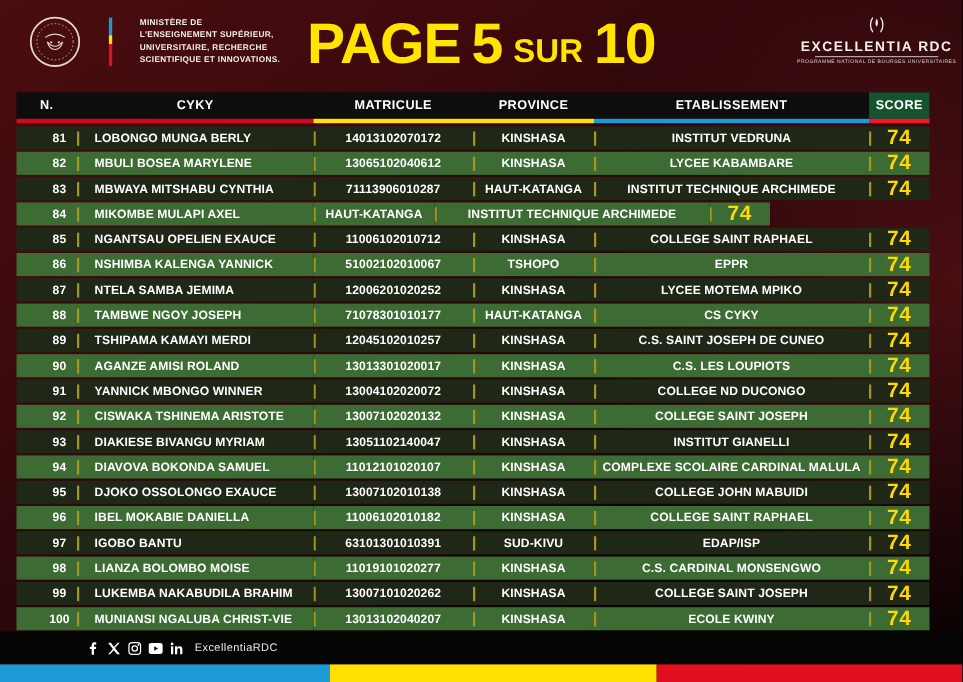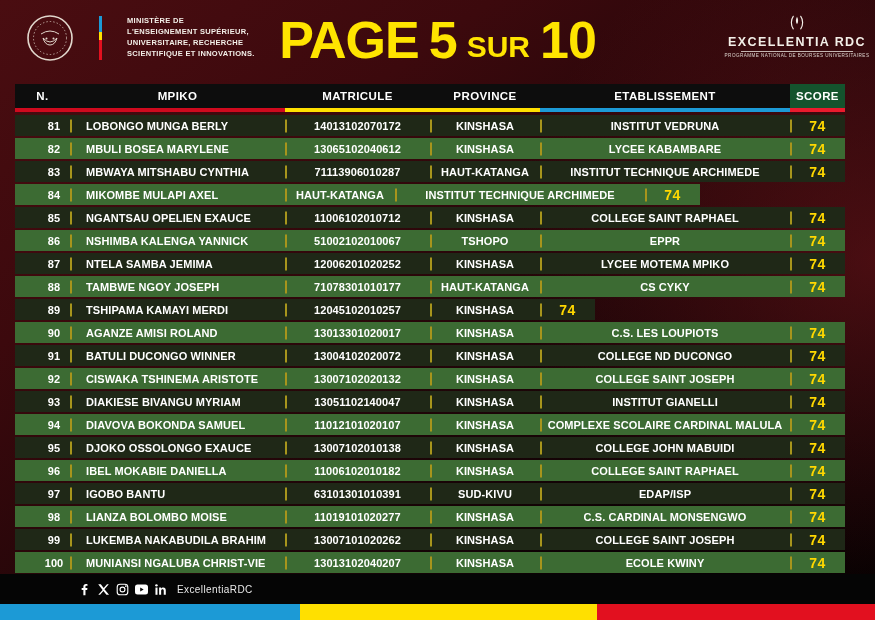--- a/index.html
+++ b/index.html
@@ -50,21 +50,21 @@
   .rows { margin-top:3px; }
   .row { display:flex; height:21px; margin-bottom:2px; }
   .row.dark .cell { background:#1f2817; }
   .row.green .cell { background:#3c6b33; }
   .cell { position:relative; color:#fff; font-size:11px; font-weight:bold; letter-spacing:.1px;
           display:flex; align-items:center; justify-content:center; white-space:nowrap; overflow:hidden; }
   .cell + .cell::before { content:""; position:absolute; left:0; top:50%; transform:translateY(-50%);
           width:2px; height:13px; background:#a7951c; }
   .cell.c-n { justify-content:center;padding-left:23px; }
   .cell.c-name { justify-content:flex-start; padding-left:16px; }
-  .cell.c-score { color:#ffd800; font-size:14px; letter-spacing:.5px; }
+  .cell.c-score { color:#ffd800; font-size:19px; letter-spacing:.5px; }
 
   
   .footer-band { position:absolute; left:0; bottom:16px; width:100%; height:30px; background:#050505;
                  display:flex; align-items:center; padding-left:78px; gap:6px; }
   .social { display:flex; align-items:center; gap:6px; }
   .social svg { width:13px; height:13px; display:block; }
   .handle { color:#e9e9e9; font-size:10px; font-weight:normal; letter-spacing:.4px; margin-left:4px; }
   .bottom-stripe { position:absolute; left:0; bottom:0; width:100%; height:16px; display:flex; }
   .bottom-stripe .bs-blue { width:300px; background:#1c9ad6; }
   .bottom-stripe .bs-yellow { width:297px; background:#ffe000; }
@@ -114,21 +114,21 @@
       </svg>
       <div class="brand-name">EXCELLENTIA RDC</div>
       <div class="brand-rule"></div>
       <div class="brand-tagline">PROGRAMME NATIONAL DE BOURSES UNIVERSITAIRES</div>
     </div>
   </div>
 
   <div class="table">
     <div class="thead">
       <div class="th c-n">N.</div>
-      <div class="th c-name">MPIKO</div>
+      <div class="th c-name">CYKY</div>
       <div class="th c-mat">MATRICULE</div>
       <div class="th c-prov">PROVINCE</div>
       <div class="th c-etab">ETABLISSEMENT</div>
       <div class="th c-score">SCORE</div>
     </div>
     <div class="stripe">
       <span class="s-red"></span>
         <span class="s-yellow"></span>
         <span class="s-blue"></span>
         <span class="s-score"></span>
@@ -203,35 +203,36 @@
       <div class="cell c-prov">HAUT-KATANGA</div>
       <div class="cell c-etab">CS CYKY</div>
       <div class="cell c-score">74</div>
     </div>
 
     <div class="row dark">
       <div class="cell c-n">89</div>
       <div class="cell c-name">TSHIPAMA KAMAYI MERDI</div>
       <div class="cell c-mat">12045102010257</div>
       <div class="cell c-prov">KINSHASA</div>
+      <div class="cell c-etab">C.S. SAINT JOSEPH DE CUNEO</div>
       <div class="cell c-score">74</div>
     </div>
 
     <div class="row green">
       <div class="cell c-n">90</div>
       <div class="cell c-name">AGANZE AMISI ROLAND</div>
       <div class="cell c-mat">13013301020017</div>
       <div class="cell c-prov">KINSHASA</div>
       <div class="cell c-etab">C.S. LES LOUPIOTS</div>
       <div class="cell c-score">74</div>
     </div>
 
     <div class="row dark">
       <div class="cell c-n">91</div>
-      <div class="cell c-name">BATULI DUCONGO WINNER</div>
+      <div class="cell c-name">YANNICK MBONGO WINNER</div>
       <div class="cell c-mat">13004102020072</div>
       <div class="cell c-prov">KINSHASA</div>
       <div class="cell c-etab">COLLEGE ND DUCONGO</div>
       <div class="cell c-score">74</div>
     </div>
 
     <div class="row green">
       <div class="cell c-n">92</div>
       <div class="cell c-name">CISWAKA TSHINEMA ARISTOTE</div>
       <div class="cell c-mat">13007102020132</div>

